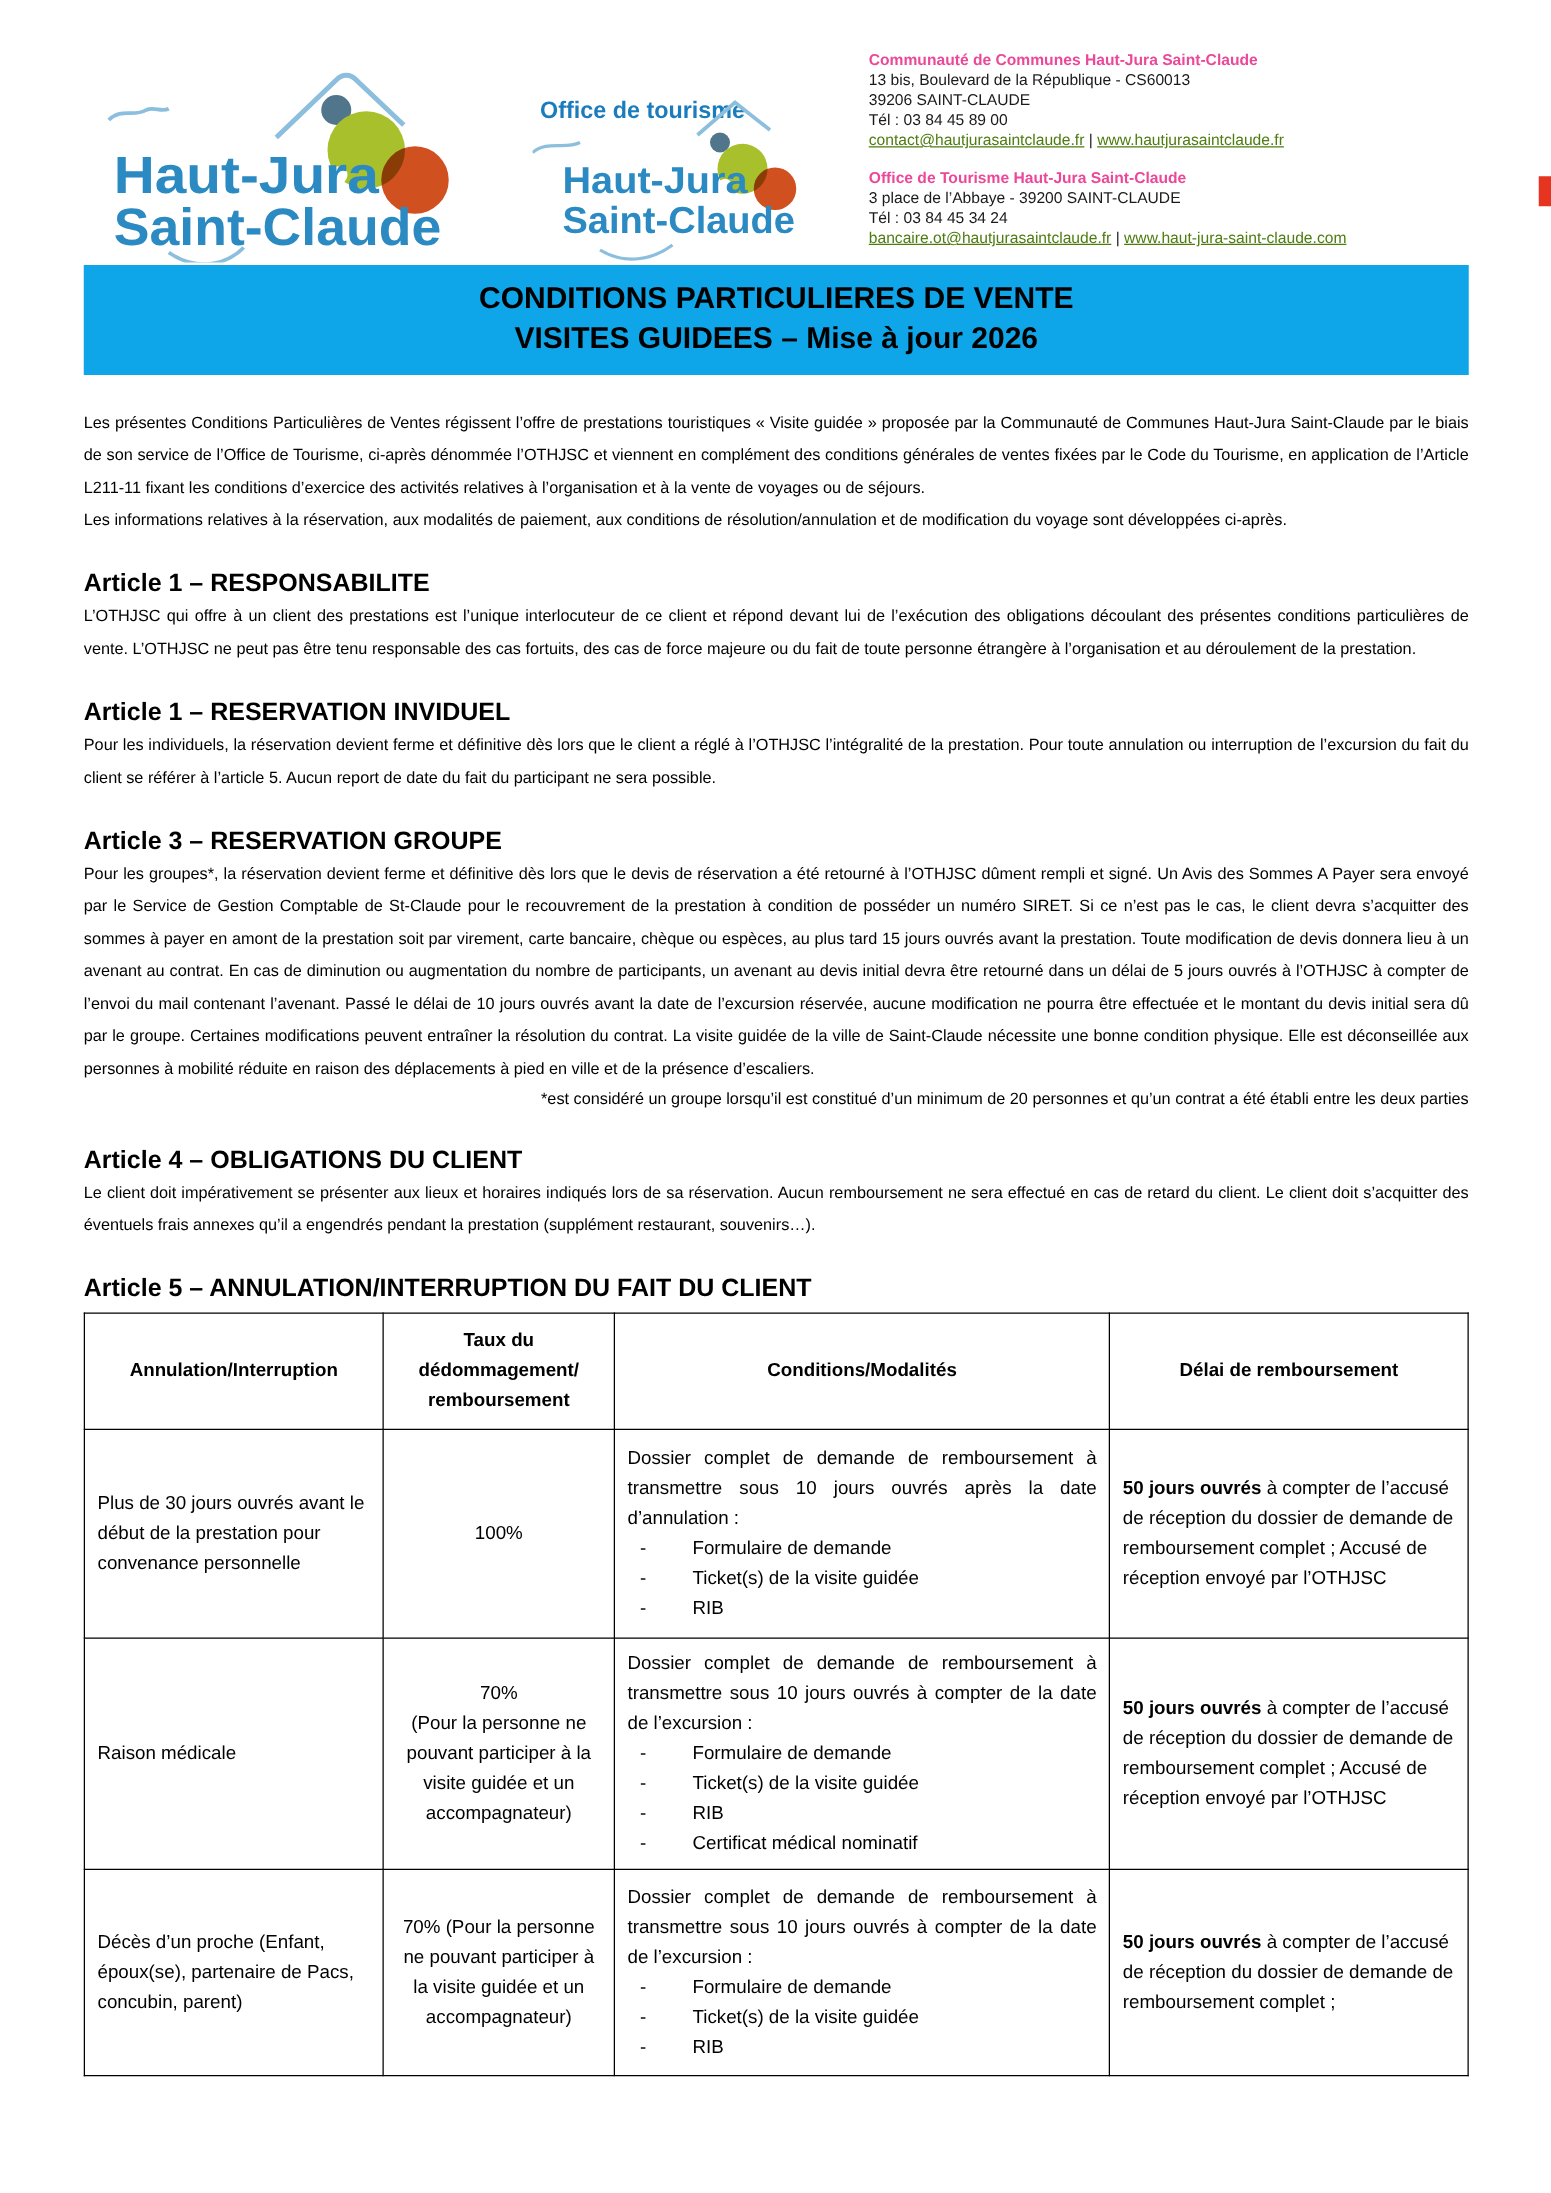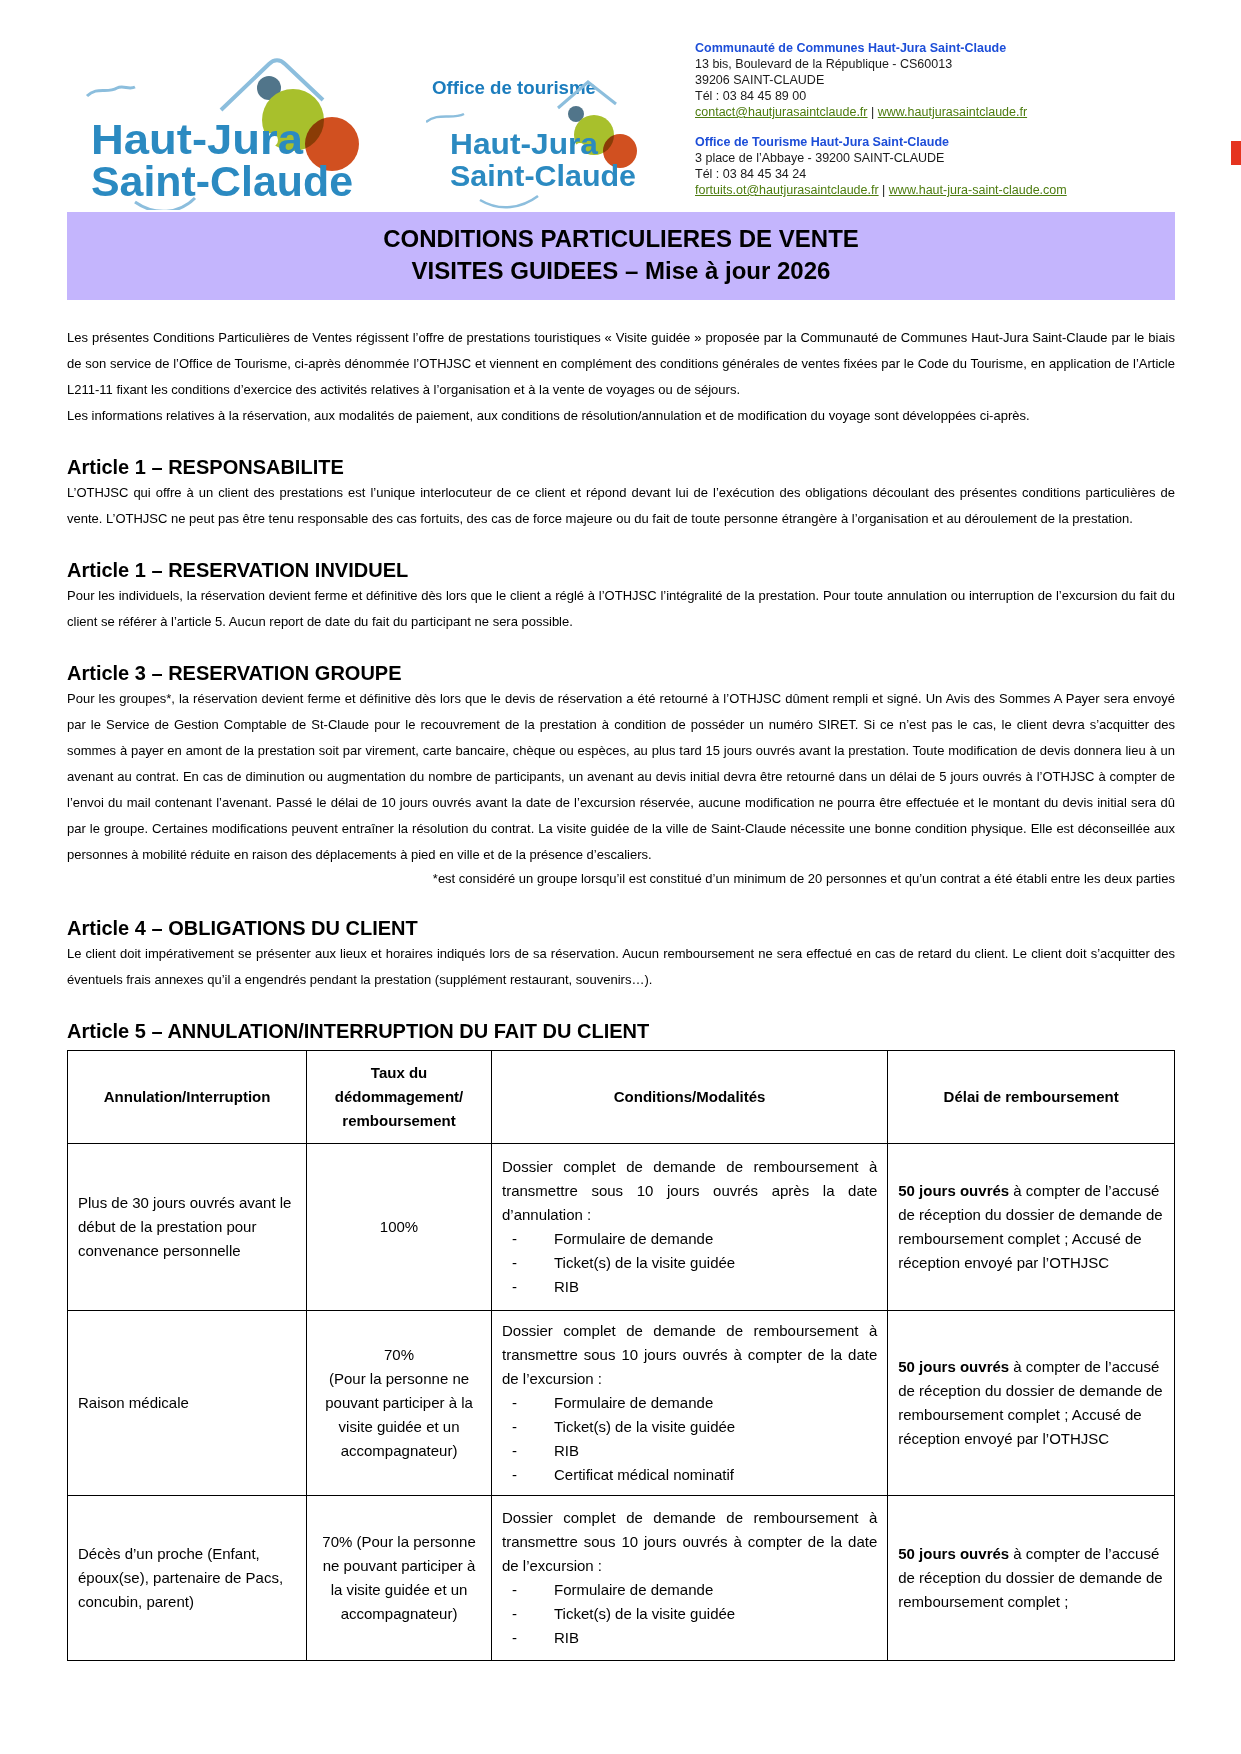--- a/index.html
+++ b/index.html
@@ -9,27 +9,27 @@
     font-family:"Liberation Sans", sans-serif;
     position:relative; overflow:hidden;
   }
   
   .doc-header { position:relative; height:212px; }
   .logo-left { position:absolute; left:83px; top:52px; width:278px; height:158px; }
   .logo-center { position:absolute; left:426px; top:74px; width:224px; height:136px; }
   .contact-block { position:absolute; left:695px; top:40px; width:400px;
                    font-size:12.5px; line-height:16px; color:#1a1a1a; }
   .contact-group { margin-bottom:14px; }
-  .contact-name { font-weight:bold; color:#1d4ed8; }
+  .contact-name { font-weight:bold; color:#ec4899; }
   .contact-link { color:#4d7c0f; text-decoration:underline; cursor:pointer; }
   .page-edge-mark { position:absolute; right:0; top:141px; width:10px; height:24px; background:#e5341f; }
 
   
   .content { margin:0 66px 0 67px; }
-  .banner { background:#c4b5fd; text-align:center; padding:11px 0 13px; }
+  .banner { background:#0ea5e9; text-align:center; padding:11px 0 13px; }
   .banner-line { font-size:24px; font-weight:bold; line-height:32px; color:#000; }
 
   .body-text { font-size:13px; line-height:26px; text-align:justify; }
   .intro { margin-top:25px; }
   .article { margin-top:25px; }
   .article-title { font-weight:bold; font-size:20px; line-height:26px; text-align:left; }
   .article-body { margin:0; }
   .footnote { font-size:13px; line-height:22px; text-align:right; }
 
   
@@ -94,21 +94,21 @@
       <div>Tél : 03 84 45 89 00</div>
       <div>
         <span class="contact-link">contact@hautjurasaintclaude.fr</span><span> | </span><span class="contact-link">www.hautjurasaintclaude.fr</span>
       </div>
     </div>
     <div class="contact-group">
       <div class="contact-name">Office de Tourisme Haut-Jura Saint-Claude</div>
       <div>3 place de l’Abbaye - 39200 SAINT-CLAUDE</div>
       <div>Tél : 03 84 45 34 24</div>
       <div>
-        <span class="contact-link">fortuits.ot@hautjurasaintclaude.fr</span><span> | </span><span class="contact-link">www.haut-jura-saint-claude.com</span>
+        <span class="contact-link">bancaire.ot@hautjurasaintclaude.fr</span><span> | </span><span class="contact-link">www.haut-jura-saint-claude.com</span>
       </div>
     </div>
   </div>
 
   <div class="page-edge-mark"></div>
 </div>
 
 <div class="content">
 
   <div class="banner">

